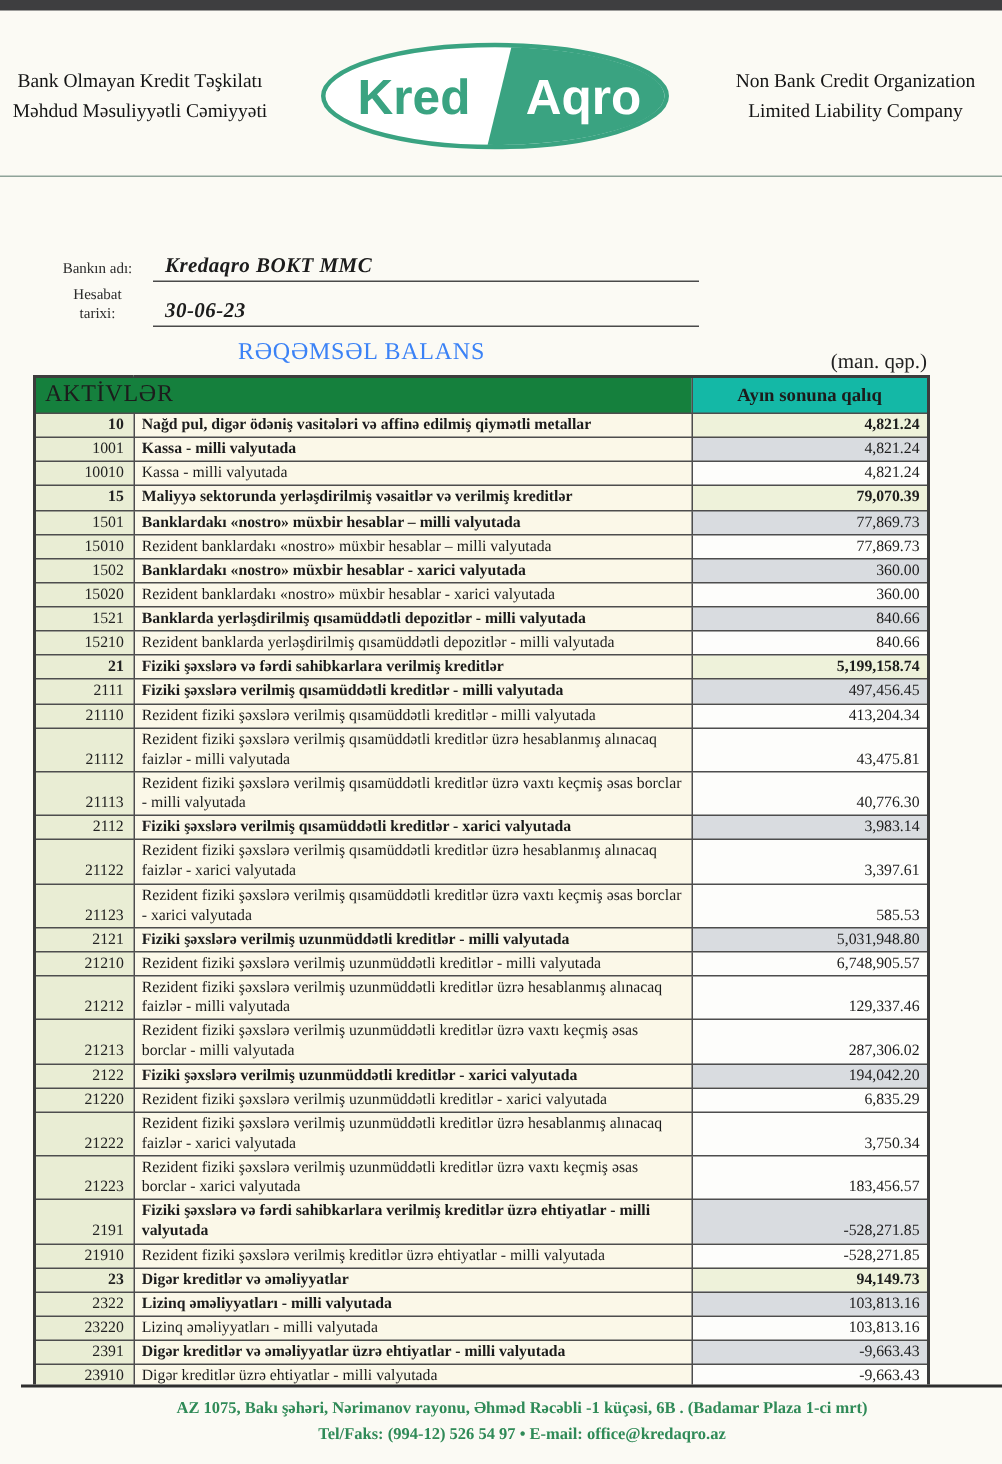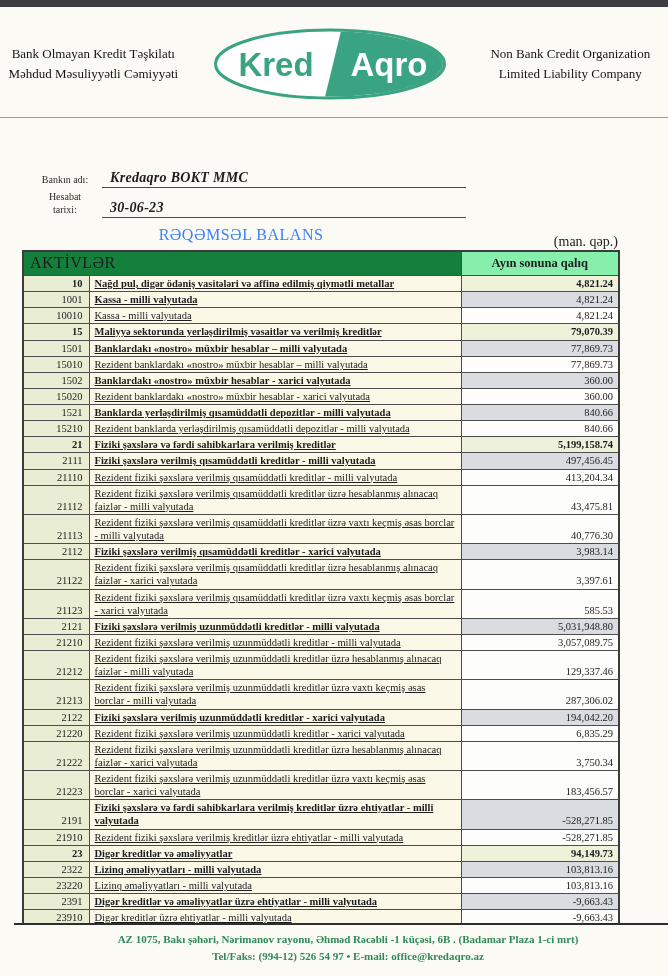--- a/index.html
+++ b/index.html
@@ -54,24 +54,24 @@
   table.balance col.c-code  { width: 66px; }
   table.balance col.c-label { width: 372px; }
   table.balance col.c-value { width: 158px; }
   table.balance th, table.balance td { border: 1px solid #4d4d4d; }
   th.section-header {
     text-align: left; font-weight: normal; font-size: 16px;
     padding: 1px 6px 2px 6px; background: #15803d; letter-spacing: .5px;
   }
   th.value-header {
     font-size: 12.5px; font-weight: bold; text-align: center;
-    background: #86efac; padding: 2px 2px;
+    background: #14b8a6; padding: 2px 2px;
   }
   td.code  { background: #e9edd4; text-align: right; padding: 1px 6px 1px 1px; vertical-align: bottom; color: #222; }
-  td.label { background: #fbf8e8; padding: 1px 3px 1px 5px; vertical-align: middle; text-decoration: underline; }
+  td.label { background: #fbf8e8; padding: 1px 3px 1px 5px; vertical-align: middle; }
   td.value { text-align: right; padding: 1px 5px 1px 1px; vertical-align: bottom; }
   tr.row-section td.code, tr.row-section td.label, tr.row-section td.value { font-weight: bold; }
   tr.row-section td.value { background: #eef2da; }
   tr.row-group td.label { font-weight: bold; }
   tr.row-group td.value { background: #d9dce0; }
   tr.row-detail td.value { background: #fdfdfb; }
 
   
   .footer {
     position: absolute; left: 14px; bottom: 0; width: 668px;
@@ -237,21 +237,21 @@
         <td class="value">585.53</td>
       </tr>
       <tr class="row-group">
         <td class="code">2121</td>
         <td class="label">Fiziki şəxslərə verilmiş uzunmüddətli kreditlər - milli valyutada</td>
         <td class="value">5,031,948.80</td>
       </tr>
       <tr class="row-detail">
         <td class="code">21210</td>
         <td class="label">Rezident fiziki şəxslərə verilmiş uzunmüddətli kreditlər - milli valyutada</td>
-        <td class="value">3,057,089.75</td>
+        <td class="value">6,748,905.57</td>
       </tr>
       <tr class="row-detail">
         <td class="code">21212</td>
         <td class="label">Rezident fiziki şəxslərə verilmiş uzunmüddətli kreditlər üzrə hesablanmış alınacaq faizlər - milli valyutada</td>
         <td class="value">129,337.46</td>
       </tr>
       <tr class="row-detail">
         <td class="code">21213</td>
         <td class="label">Rezident fiziki şəxslərə verilmiş uzunmüddətli kreditlər üzrə vaxtı keçmiş əsas borclar - milli valyutada</td>
         <td class="value">287,306.02</td>

